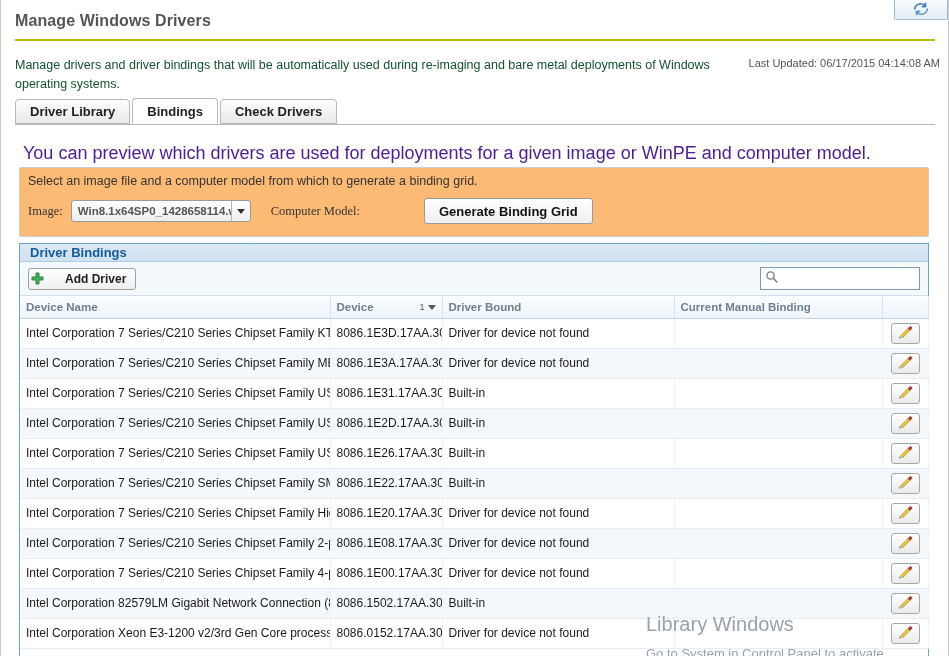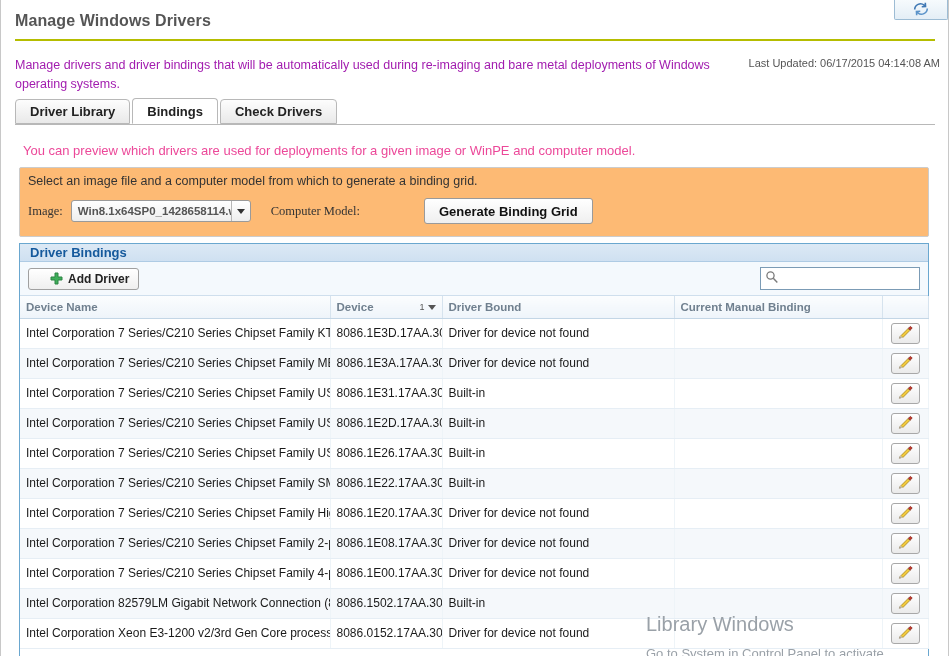--- a/index.html
+++ b/index.html
@@ -50,21 +50,21 @@
     background: #b5bd00;
   }
 
   
   .intro {
     position: absolute;
     left: 14px; top: 56px;
     width: 740px;
     font-size: 12.5px;
     line-height: 19px;
-    color: #a21caf;
+    color: #14532d;
   }
   .last-updated {
     position: absolute;
     right: 8px; top: 57px;
     font-size: 11px;
     color: #555555;
     white-space: nowrap;
   }
 
   
@@ -94,22 +94,22 @@
     background: #ffffff;
     border-bottom-color: #ffffff;
     height: 26px;
     z-index: 2;
   }
 
   
   .tab-desc {
     position: absolute;
     left: 22px; top: 143px;
-    font-size: 13px;
-    color: #ec4899;
+    font-size: 18px;
+    color: #4c1d95;
   }
 
   
   .select-panel {
     position: absolute;
     left: 18px; top: 167px;
     width: 910px; height: 70px;
     background: #fdba74;
     border: 1px solid #cccccc;
     border-radius: 2px;
@@ -204,22 +204,22 @@
   .grid-toolbar {
     position: relative;
     height: 34px;
     background: #f4f9fd;
     border-bottom: 1px solid #cfdfed;
     display: flex; align-items: center;
     padding-left: 8px;
   }
   .add-btn {
     height: 22px;
-    padding: 0 9px 0 21px;
-    display: inline-flex; align-items: center; gap: 5px;
+    padding: 0 9px 0 2px;
+    display: inline-flex; align-items: center; gap: 21px;
     background: linear-gradient(to bottom, #ffffff 0%, #efefef 100%);
     border: 1px solid #a0a0a0;
     border-radius: 3px;
     font-size: 12px; font-weight: bold;
     color: #222222;
     cursor: pointer;
   }
   .plus-icon { display: block; }
   .search-wrap {
     position: absolute;

